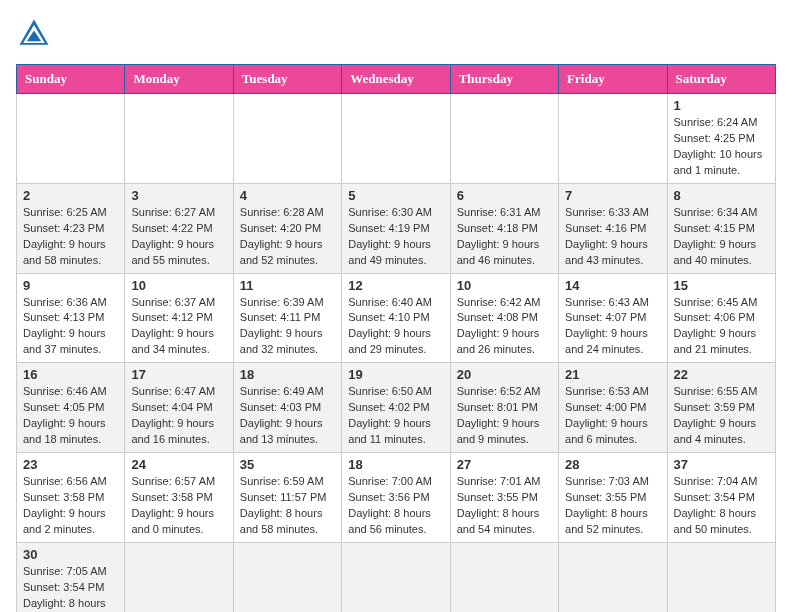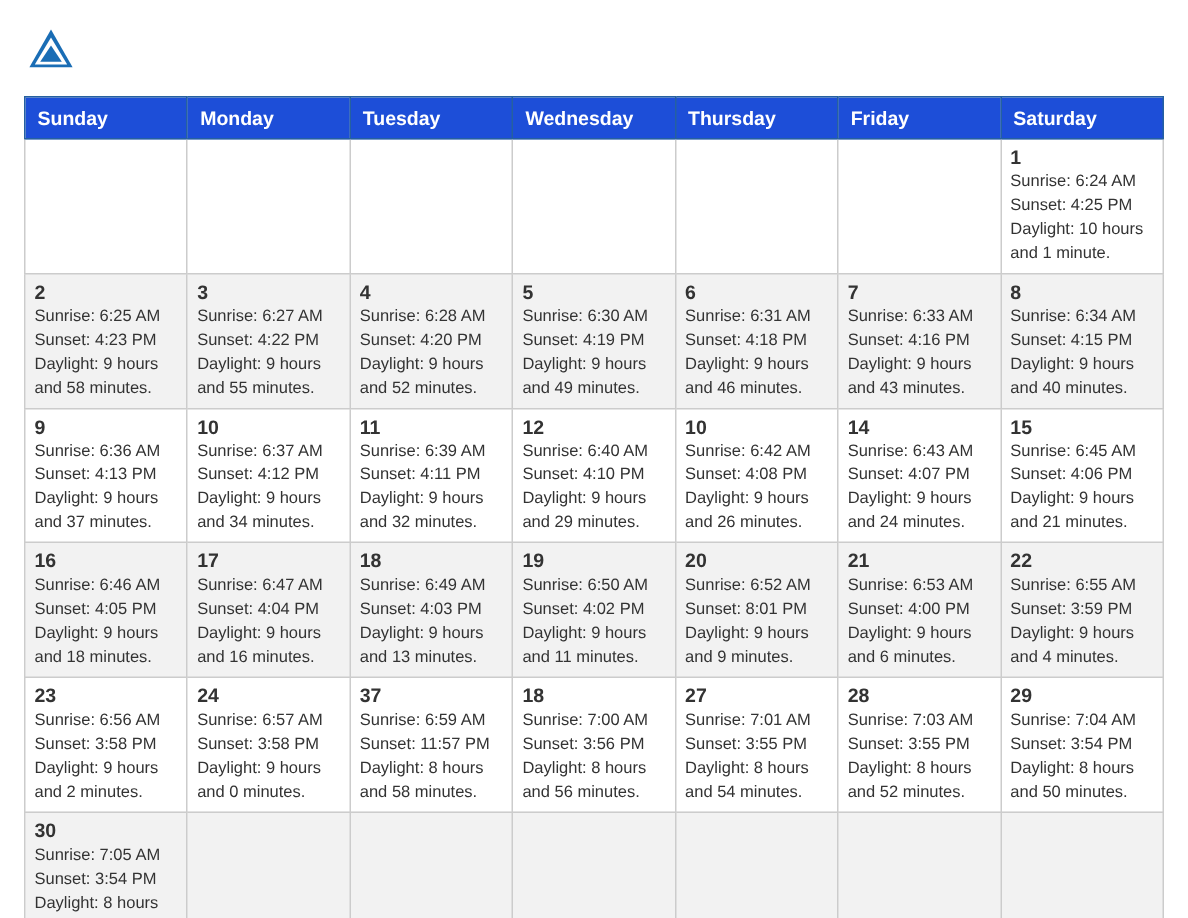--- a/index.html
+++ b/index.html
@@ -77,21 +77,21 @@
     .day-info {
       font-size: 11px;
       color: #333;
       line-height: 1.45;
     }
     .empty-cell {
       background: #f9f9f9;
     }
     tr:nth-child(odd) td { background: #fff; }
     tr:nth-child(even) td { background: #f2f2f2; }
-    .calendar thead tr th { background: #1d4ed8; }
+    .calendar thead tr th { background: #ec4899; font-family: Liberation Serif, serif; }
   </style>
 </head>
 <body>
 
 <div class="header-area">
   <div class="logo-area">
     <svg class="logo-icon" viewBox="0 0 40 40">
       <polygon points="20,4 36,32 4,32" fill="#1a6db5"></polygon>
       <polygon points="20,10 32,30 8,30" fill="#fff"></polygon>
       <polygon points="20,16 28,28 12,28" fill="#1a6db5"></polygon>
@@ -297,21 +297,21 @@
 and 2 minutes.</div>
         </td>
         <td>
           <span class="day-number">24</span>
           <div class="day-info">Sunrise: 6:57 AM
 Sunset: 3:58 PM
 Daylight: 9 hours
 and 0 minutes.</div>
         </td>
         <td>
-          <span class="day-number">37</span>
+          <span class="day-number">35</span>
           <div class="day-info">Sunrise: 6:59 AM
 Sunset: 11:57 PM
 Daylight: 8 hours
 and 58 minutes.</div>
         </td>
         <td>
           <span class="day-number">18</span>
           <div class="day-info">Sunrise: 7:00 AM
 Sunset: 3:56 PM
 Daylight: 8 hours
@@ -325,21 +325,21 @@
 and 54 minutes.</div>
         </td>
         <td>
           <span class="day-number">28</span>
           <div class="day-info">Sunrise: 7:03 AM
 Sunset: 3:55 PM
 Daylight: 8 hours
 and 52 minutes.</div>
         </td>
         <td>
-          <span class="day-number">29</span>
+          <span class="day-number">37</span>
           <div class="day-info">Sunrise: 7:04 AM
 Sunset: 3:54 PM
 Daylight: 8 hours
 and 50 minutes.</div>
         </td>
       </tr>
       <tr>
         <td>
           <span class="day-number">30</span>
           <div class="day-info">Sunrise: 7:05 AM

